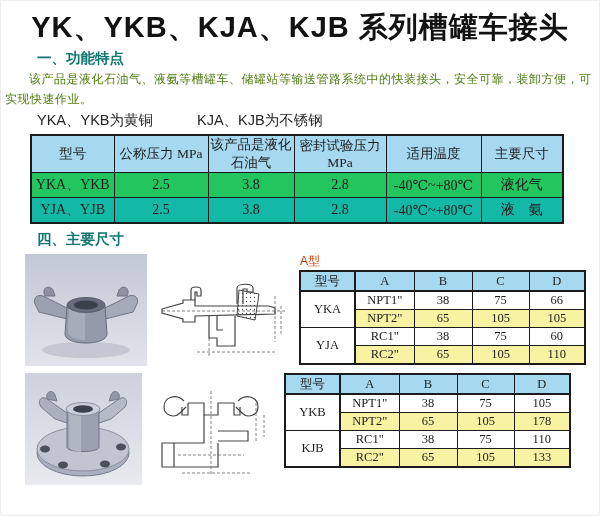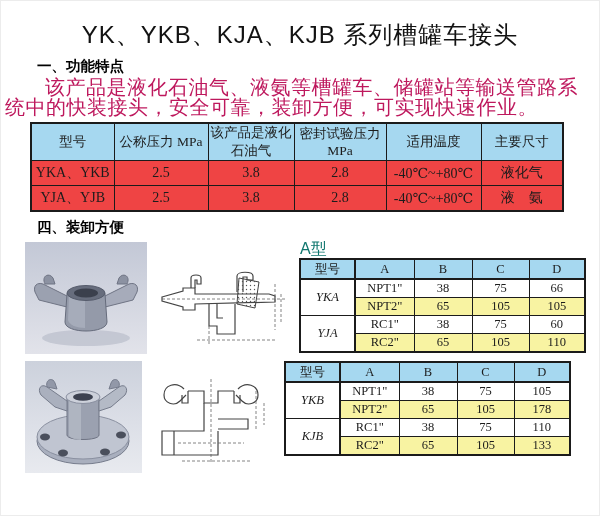--- a/index.html
+++ b/index.html
@@ -2,83 +2,86 @@
 <html><head>
 <meta charset="utf-8">
 <style>
   html,body{margin:0;padding:0;}
   .page{
     width:600px;height:516px;background:#ffffff;position:relative;overflow:hidden;
     font-family:"Liberation Sans","DejaVu Sans",sans-serif;color:#1c1c1c;
     box-shadow:inset 0 0 0 1px #ececec;
   }
   .title{
-    text-align:center;padding-top:20px;font-size:24px;font-weight:normal;
+    text-align:center;padding-top:12px;font-size:29px;font-weight:bold;
     color:#121212;letter-spacing:1px;line-height:30px;
   }
   .sec-heading{
-    color:#000000;font-weight:bold;font-size:14.5px;line-height:17px;
+    color:#0f766e;font-weight:bold;font-size:14.5px;line-height:17px;
     margin:8px 0 0 37px;
   }
   .para{
-    font-size:20px;line-height:20px;margin:2px 5px 0 5px;text-indent:2em;
-    color:#be185d;letter-spacing:0.5px;
+    font-size:12px;line-height:20px;margin:2px 5px 0 5px;text-indent:2em;
+    color:#4d7c0f;letter-spacing:0.5px;
   }
   .materials{font-size:14.5px;line-height:17px;margin:3px 0 0 37px;color:#262626;}
   .materials .gap{display:inline-block;width:44px;}
 
   
   table{border-collapse:collapse;table-layout:fixed;}
   .perf{
     margin:5px 0 0 30px;width:532px;
     font-family:"Liberation Serif","DejaVu Serif",serif;
     border:2px solid #1b1b1b;font-size:14px;
   }
   .perf th,.perf td{border:1px solid #1b1b1b;text-align:center;padding:0;}
   .perf th{height:26px;background:#a6d8f0;font-weight:normal;font-size:13.5px;}
-  .perf td{height:24px;background:#ef4444;}
-  .perf tr.yellow td{background:#ef4444;}
+  .perf td{height:24px;background:#22c55e;}
+  .perf tr.yellow td{background:#14b8a6;}
 
   .sec-heading.four{margin-top:7px;}
 
   
   .dim-row{display:flex;align-items:flex-start;margin:6px 0 0 25px;}
   .dim-row.second{margin-top:7px;}
   .photo{
     width:122px;height:112px;flex:0 0 auto;
     background:linear-gradient(180deg,#c3c8d6 0%,#d4d7e1 55%,#e2e3ea 100%);
   }
   .photo.b{width:117px;background:linear-gradient(180deg,#ccd1dc 0%,#dcdfe7 55%,#e8eaef 100%);}
   .drawing{flex:0 0 auto;margin:22px 0 0 10px;background:#ffffff;}
   .drawing.b{margin-top:8px;}
   .dim-col{margin-left:10px;flex:0 0 auto;}
-  .dim-label{font-size:16px;line-height:14px;color:#0f766e;margin:0 0 2px 1px;}
+  .dim-label{font-size:12px;line-height:14px;color:#c2410c;margin:0 0 2px 1px;}
   .dim{
     width:285px;border:2px solid #1b1b1b;font-size:12.5px;
     font-family:"Liberation Serif","DejaVu Serif",serif;
   }
   .dim th,.dim td{border:1px solid #1b1b1b;text-align:center;padding:0;}
   .dim th{height:18px;background:#a6d8f0;font-weight:normal;border-bottom:2px solid #1b1b1b;}
   .dim td{height:17px;background:#ffffff;}
-  .dim td.model{border-right:2px solid #1b1b1b;background:#ffffff;font-style:italic;}
+  .dim td.model{border-right:2px solid #1b1b1b;background:#ffffff;}
   .dim th.model{border-right:2px solid #1b1b1b;}
   .dim tr.yellow td{background:#f8f3a2;}
 
   svg{display:block;}
 </style>
 </head>
 <body>
 
 <div class="page">
 
   <div class="title">YK、YKB、KJA、KJB 系列槽罐车接头</div>
 
   <div class="sec-heading">一、功能特点</div>
   <div class="para">该产品是液化石油气、液氨等槽罐车、储罐站等输送管路系统中的快装接头，安全可靠，装卸方便，可实现快速作业。</div>
 
+  <div class="materials">
+    <span>YKA、YKB为黄铜</span><span class="gap"></span><span>KJA、KJB为不锈钢</span>
+  </div>
 
 
   <table class="perf">
     <colgroup>
       <col style="width:83px">
         <col style="width:94px">
         <col style="width:86px">
       <col style="width:92px">
         <col style="width:95px">
         <col style="width:82px">
@@ -104,21 +107,21 @@
       <td>YJA、YJB</td>
       <td>2.5</td>
       <td>3.8</td>
       <td>2.8</td>
       <td>-40℃~+80℃</td>
       <td>液　氨</td>
     </tr>
   </tbody>
     </table>
 
-  <div class="sec-heading four">四、装卸方便</div>
+  <div class="sec-heading four">四、主要尺寸</div>
 
   <div class="dim-row">
 
     <div class="photo">
       <svg width="122" height="112" viewBox="0 0 122 112">
         <ellipse cx="61" cy="96" rx="44" ry="8" fill="#b9bdca" opacity="0.7"></ellipse>
         <path d="M46,56 L18,42 C12,40 8,44 10,50 L14,58 L46,66 Z" fill="#9ba1b0" stroke="#6f7484" stroke-width="1"></path>
         <path d="M20,42 C16,34 24,30 28,36 L30,42 Z" fill="#8c92a2" stroke="#6f7484" stroke-width="1"></path>
         <path d="M76,56 L104,42 C110,40 114,44 112,50 L108,58 L76,66 Z" fill="#a6abba" stroke="#6f7484" stroke-width="1"></path>
         <path d="M102,42 C106,34 98,30 94,36 L92,42 Z" fill="#8c92a2" stroke="#6f7484" stroke-width="1"></path>

